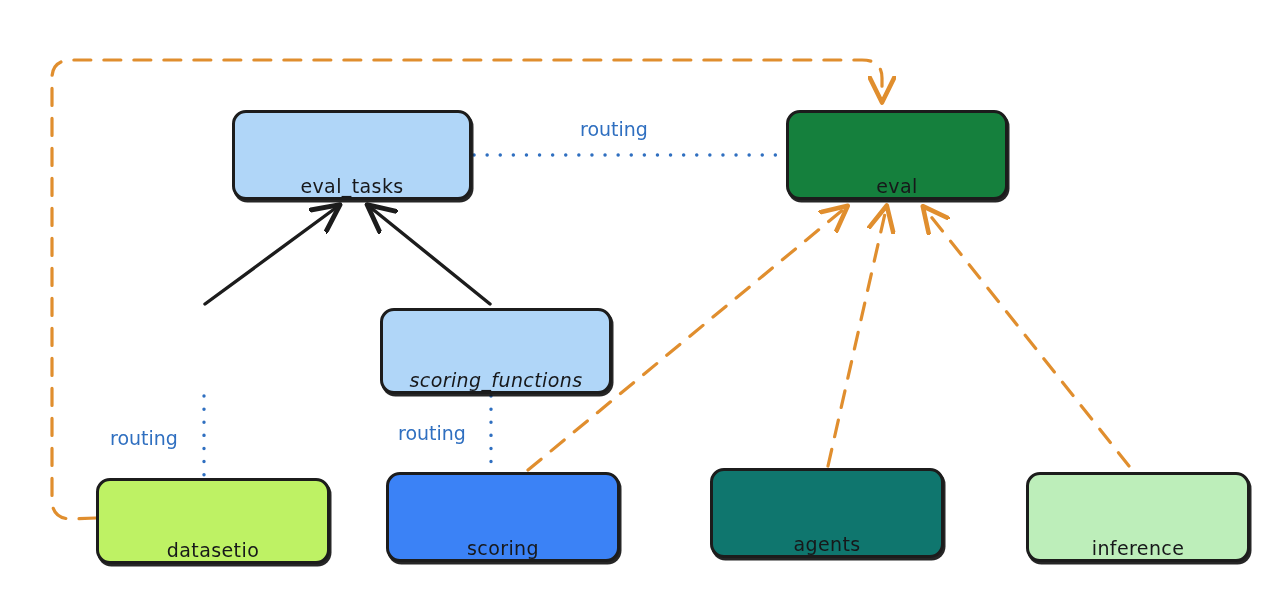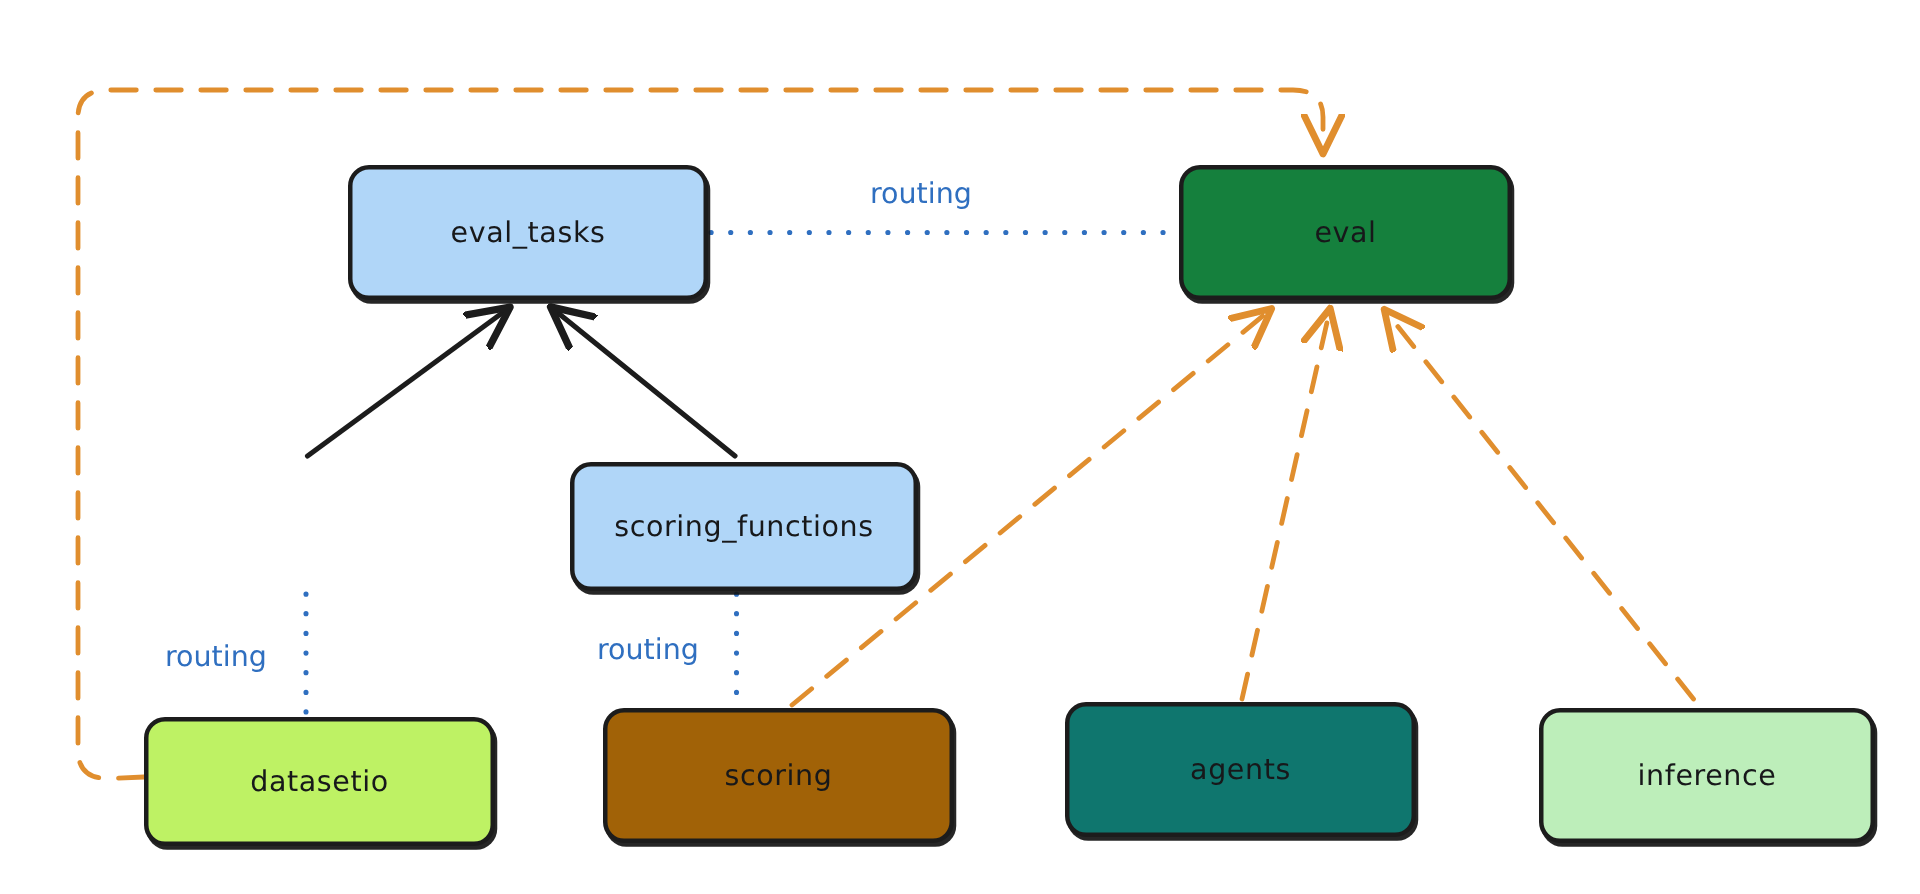--- a/index.html
+++ b/index.html
@@ -23,21 +23,21 @@
     top: 0;
     width: 1280px;
     height: 596px;
   }
   .node {
     position: absolute;
     box-sizing: border-box;
     border: 3px solid #1c1c1c;
     border-radius: 14px;
     display: flex;
-    align-items: center;
+    align-items: flex-end;
     justify-content: center;
     z-index: 3;
     box-shadow: 1.5px 2.5px 0 0 rgba(20,20,20,0.92);
   }
   .node-label {
     font-family: "DejaVu Sans", sans-serif;
     font-size: 19px;
     color: #17181a;
     letter-spacing: 0.4px;
     white-space: nowrap;
@@ -108,29 +108,29 @@
 
   <div class="node" style="left:232px; top:110px; width:240px; height:90px; background:#b0d6f8;">
     <span class="node-label">eval_tasks</span>
   </div>
 
   <div class="node" style="left:786px; top:110px; width:222px; height:90px; background:#15803d;">
     <span class="node-label">eval</span>
   </div>
 
 
-  <div class="node" style="left:380px; top:308px; width:232px; height:86px; background:#b0d6f8;">
+  <div class="node" style="left:380px; top:308px; width:232px; height:86px; background:#b0d6f8;font-style:italic;">
     <span class="node-label">scoring_functions</span>
   </div>
 
   <div class="node" style="left:96px; top:478px; width:234px; height:86px; background:#bef264;">
     <span class="node-label">datasetio</span>
   </div>
 
-  <div class="node" style="left:386px; top:472px; width:234px; height:90px; background:#a16207;margin-left:16px;">
+  <div class="node" style="left:386px; top:472px; width:234px; height:90px; background:#3b82f6;">
     <span class="node-label">scoring</span>
   </div>
 
   <div class="node" style="left:710px; top:468px; width:234px; height:90px; background:#0f766e;">
     <span class="node-label">agents</span>
   </div>
 
   <div class="node" style="left:1026px; top:472px; width:224px; height:90px; background:#bdeeba;">
     <span class="node-label">inference</span>
   </div>

